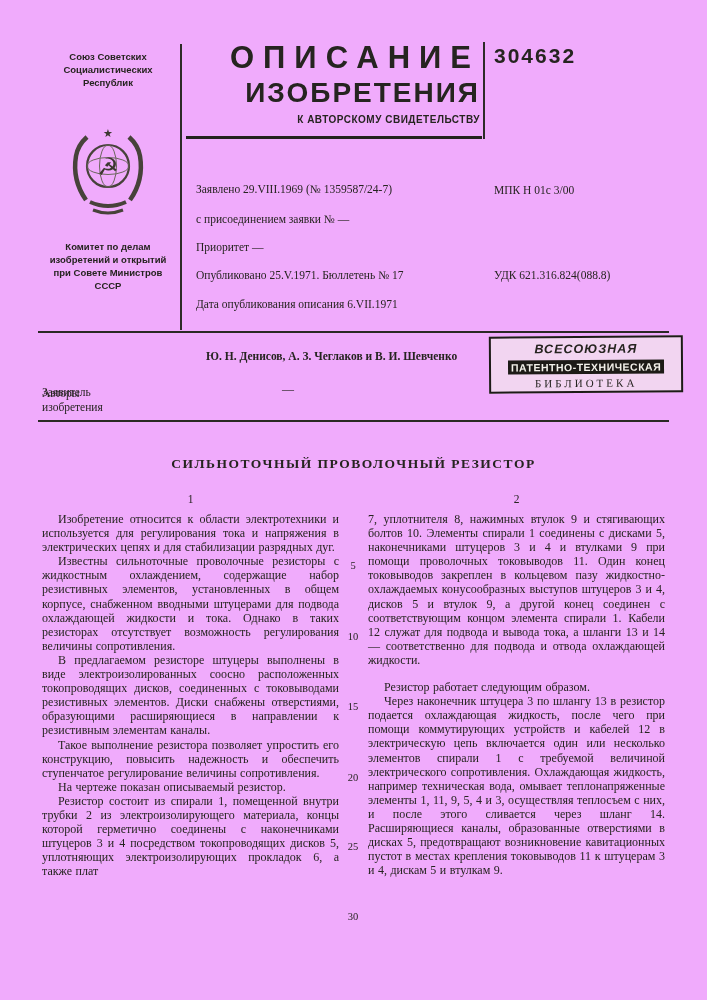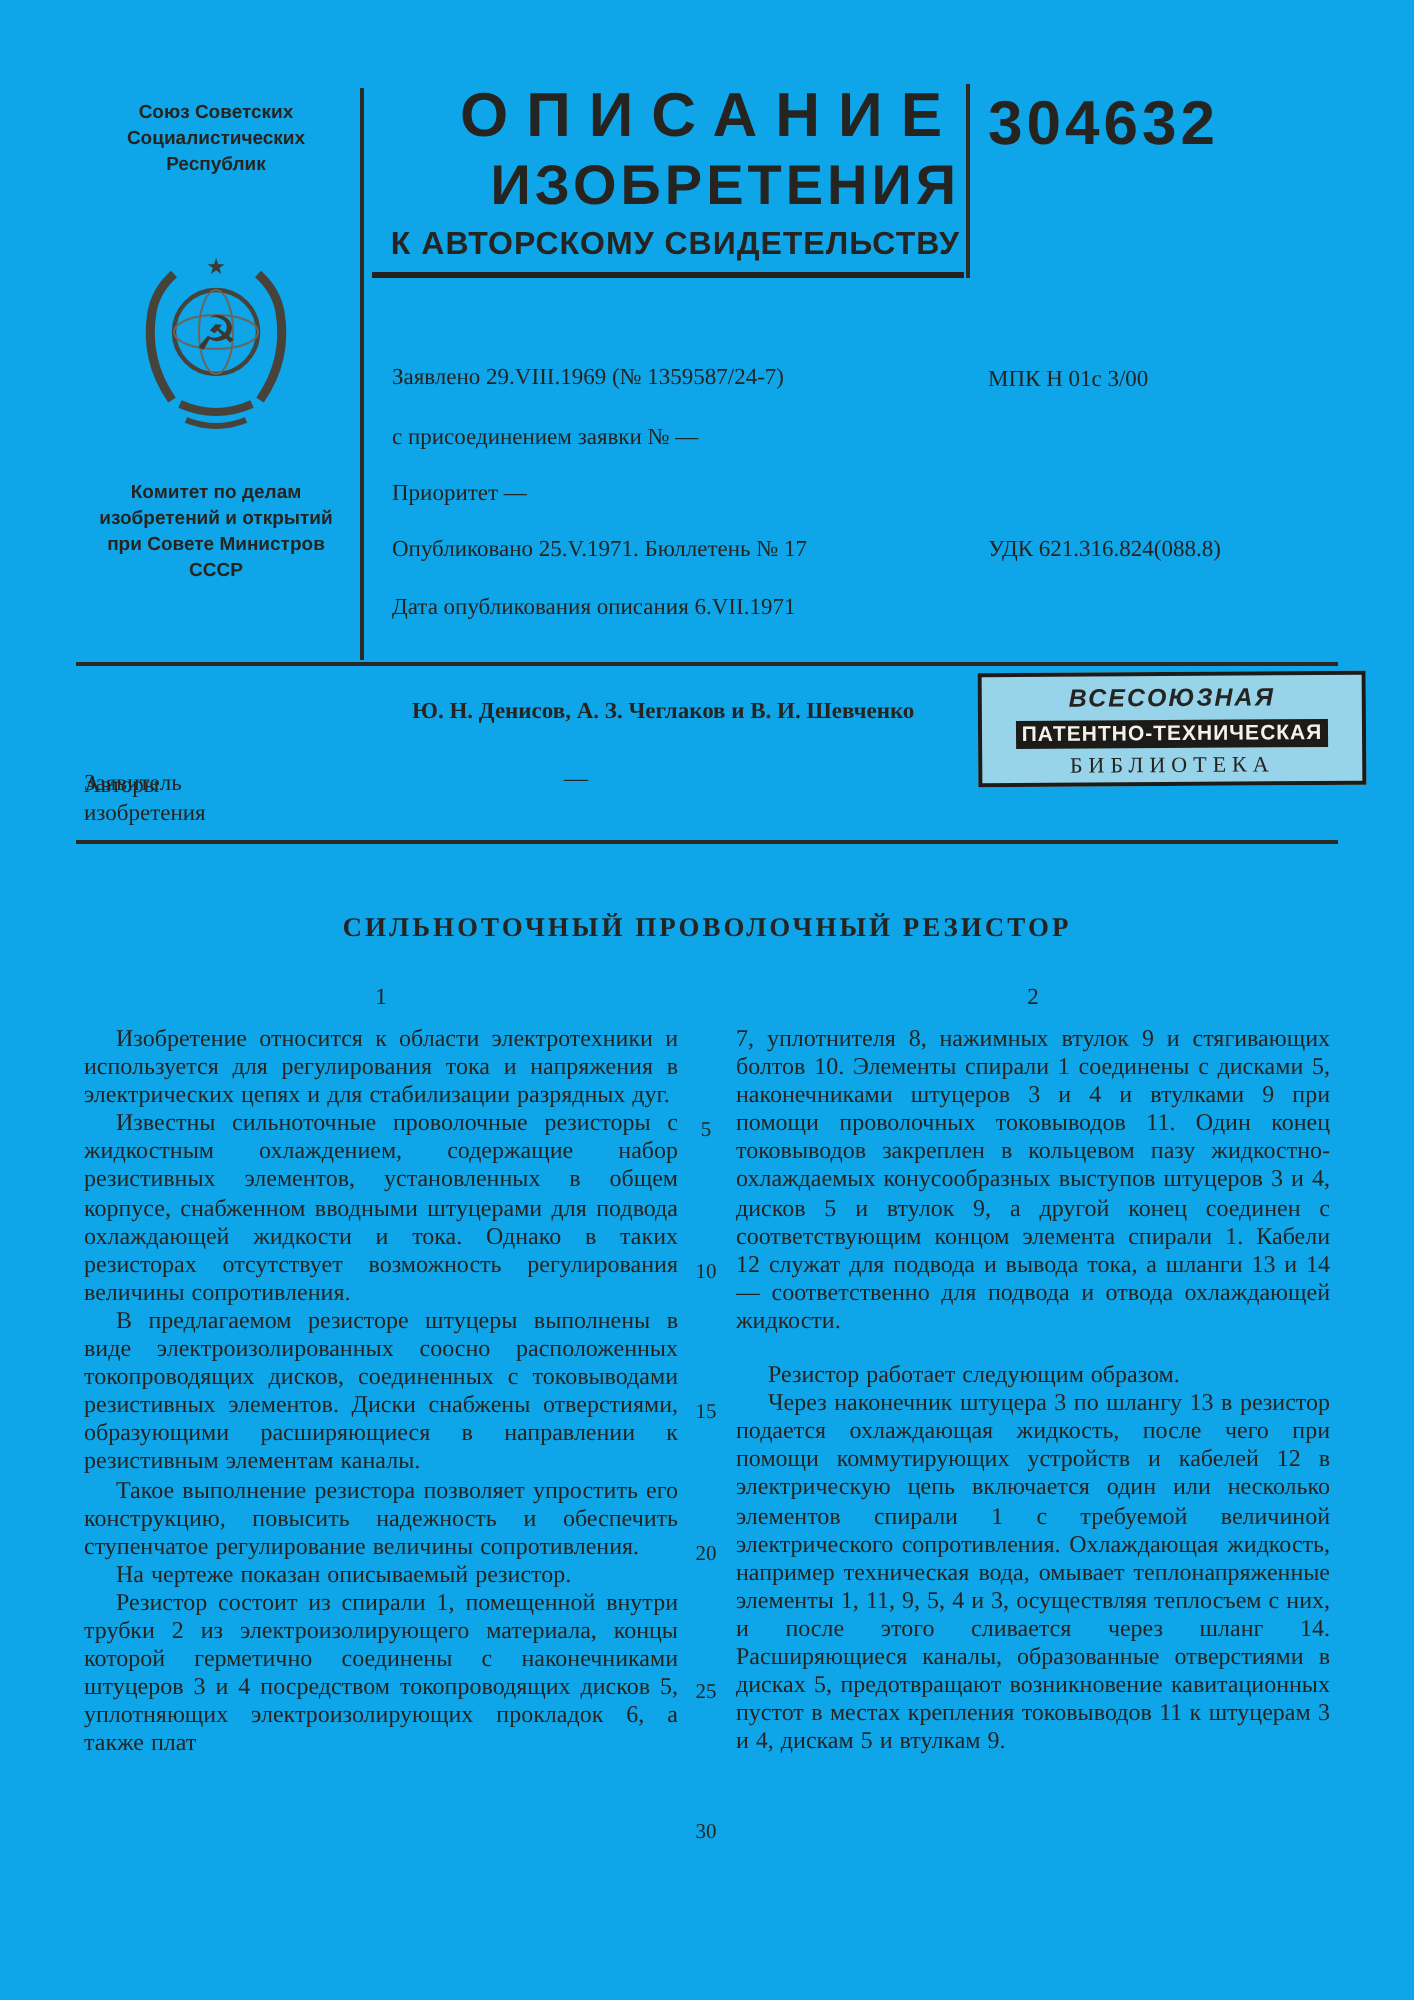--- a/index.html
+++ b/index.html
@@ -1,19 +1,19 @@
 <!DOCTYPE html>
 <html lang="ru"><head>
 <meta charset="utf-8">
 <style>
   * { margin:0; padding:0; box-sizing:border-box; }
   html,body { background:#e8e5de; }
   .page {
     position:relative; width:707px; height:1000px; margin:0 auto;
-    background:#0ea5e9; color:#262420; overflow:hidden;
+    background:#f0abfc; color:#262420; overflow:hidden;
     font-family:"Liberation Serif", serif;
   }
   .abs { position:absolute; }
 
   
   .org-block { left:38px; top:50px; width:140px; text-align:center;
     font-weight:bold; font-size:9.5px; line-height:13px; font-family:"Liberation Sans", sans-serif; }
   .emblem { left:64px; top:126px; width:88px; height:94px; }
   .committee-block { left:34px; top:240px; width:148px; text-align:center;
     font-weight:bold; font-size:9.5px; line-height:13px; font-family:"Liberation Sans", sans-serif; }
@@ -22,23 +22,23 @@
   .vrule-1 { left:180px; top:44px; width:2px; height:286px; background:#2d2b27; }
   .vrule-2 { left:483px; top:42px; width:2px; height:97px; background:#2d2b27; }
   .thick-rule { left:186px; top:136px; width:296px; height:3px; background:#24221e; }
   .hrule-1 { left:38px; top:331px; width:631px; height:2px; background:#2b2925; }
   .hrule-2 { left:38px; top:420px; width:631px; height:1.5px; background:#2b2925; }
 
   
   .doc-kind { left:186px; top:40px; width:294px; text-align:right; font-family:"Liberation Sans", sans-serif; }
   .doc-kind .l1 { font-size:31px; font-weight:bold; letter-spacing:9px; padding-left:9px; line-height:36px; }
   .doc-kind .l2 { font-size:28px; font-weight:bold; letter-spacing:2px; padding-left:2px; line-height:33px; }
-  .doc-kind .sub { margin-top:5px; font-size:16px; font-weight:bold; letter-spacing:0.5px; }
+  .doc-kind .sub { margin-top:5px; font-size:10px; font-weight:bold; letter-spacing:0.5px; }
   .patent-number { left:494px; top:44px; font-family:"Liberation Sans", sans-serif;
-    font-size:31px; font-weight:bold; letter-spacing:2px; }
+    font-size:21px; font-weight:bold; letter-spacing:2px; }
 
   
   .bib { width:290px; font-size:11.5px; }
   .bib-dependent { left:196px; top:153px; }
   .bib-filed     { left:196px; top:183px; }
   .bib-annex     { left:196px; top:213px; }
   .bib-priority  { left:196px; top:241px; }
   .bib-published { left:196px; top:269px; }
   .bib-descdate  { left:196px; top:298px; }
   .bib-mpk { left:494px; top:184px; font-size:11.5px; }

